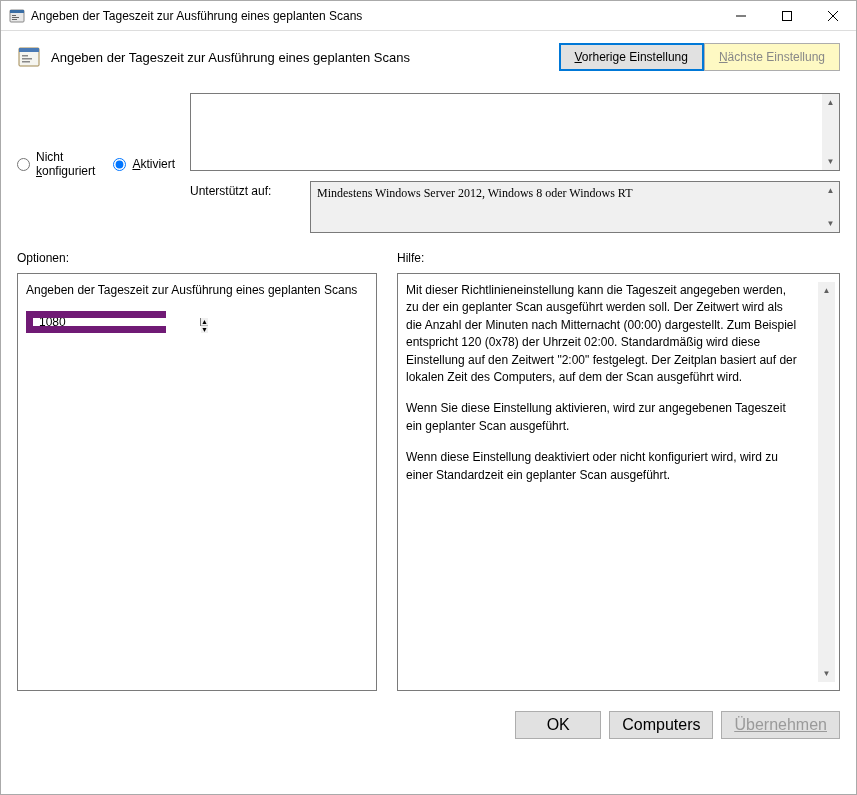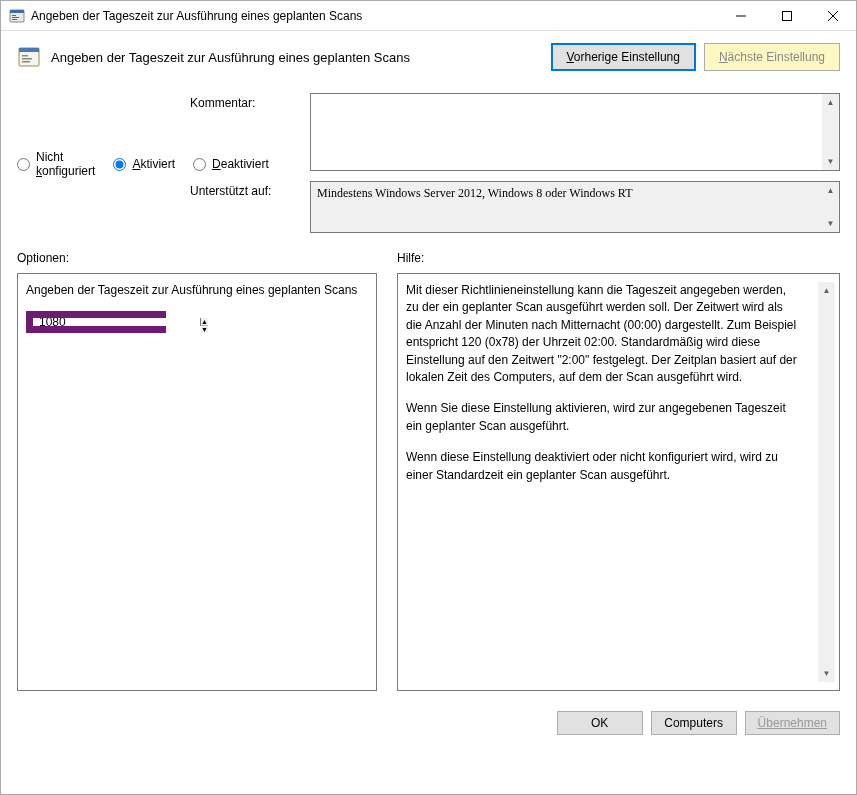--- a/index.html
+++ b/index.html
@@ -35,21 +35,21 @@
     .content { padding: 12px 16px 8px 16px; }
     .header-row {
       display: flex; align-items: center;
       margin-bottom: 22px;
     }
     .header-icon {
       width: 24px; height: 24px;
       margin-right: 10px;
     }
     .header-title { font-size: 13px; flex: 1; }
-    .nav-buttons { display: flex; gap: 8px; }
+    .nav-buttons { display: flex; }
     .nav-btn {
       padding: 5px 14px;
       font-size: 12px;
       background: #fef9c3;
       border: 1px solid #adadad;
       cursor: pointer;
       font-family: inherit;
     }
     .nav-btn.primary {
       border: 2px solid #0078d7;
@@ -153,21 +153,21 @@
     .panel .scroll-col .sb {
       height: 17px; display: flex; align-items: center;
       justify-content: center; font-size: 8px; color: #606060; cursor: pointer;
     }
     .footer {
       display: flex; justify-content: flex-end; gap: 8px;
       padding: 12px 16px;
     }
     .footer button {
       min-width: 86px; padding: 4px 12px;
-      font-family: inherit; font-size: 12px;
+      font-family: inherit; font-size: 16px;
       background: #e1e1e1; border: 1px solid #adadad;
       cursor: pointer;
     }
     .footer button:disabled { color: #9a9a9a; cursor: default; text-decoration: underline; }
     .footer button .u { text-decoration: underline; }
   </style>
 </head>
 <body>
 
 <div class="titlebar">
@@ -230,21 +230,20 @@
         <input type="radio" name="state" checked="" style=""> 
           <span><span class="u">A</span>ktiviert</span>
       </label>
       <label class="radio-item">
         <input type="radio" name="state" style=""> 
           <span><span class="u">D</span>eaktiviert</span>
       </label>
     </div>
     <div class="fields-col">
       <div class="field-row">
-        <div class="field-label">Kommentar:</div>
         <div class="textarea-wrap comment-box">
           <textarea style=""></textarea>
           <div class="scroll-btns">
             <div class="sb">▲</div>
             <div class="sb">▼</div>
           </div>
         </div>
       </div>
       <div class="field-row">
         <div class="field-label">Unterstützt auf:</div>

